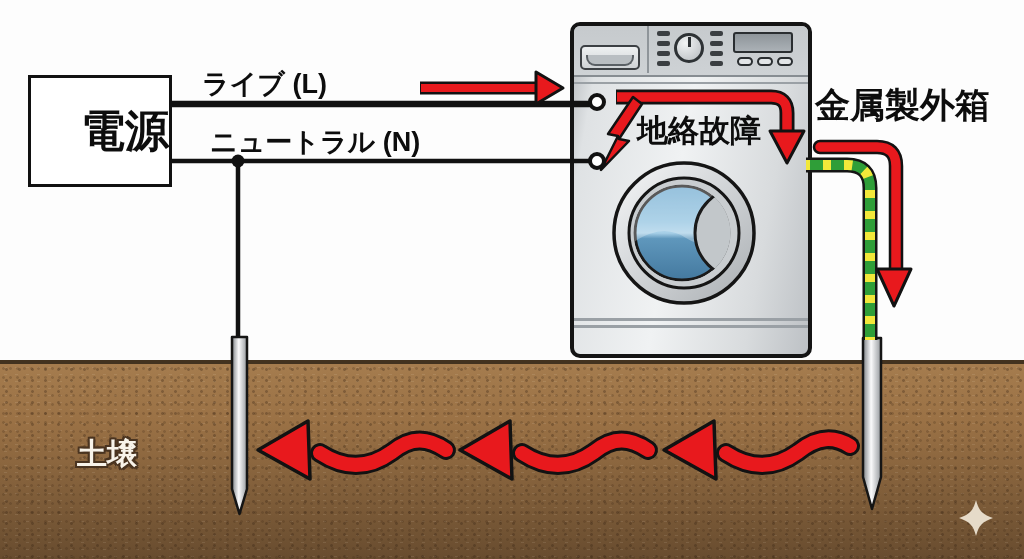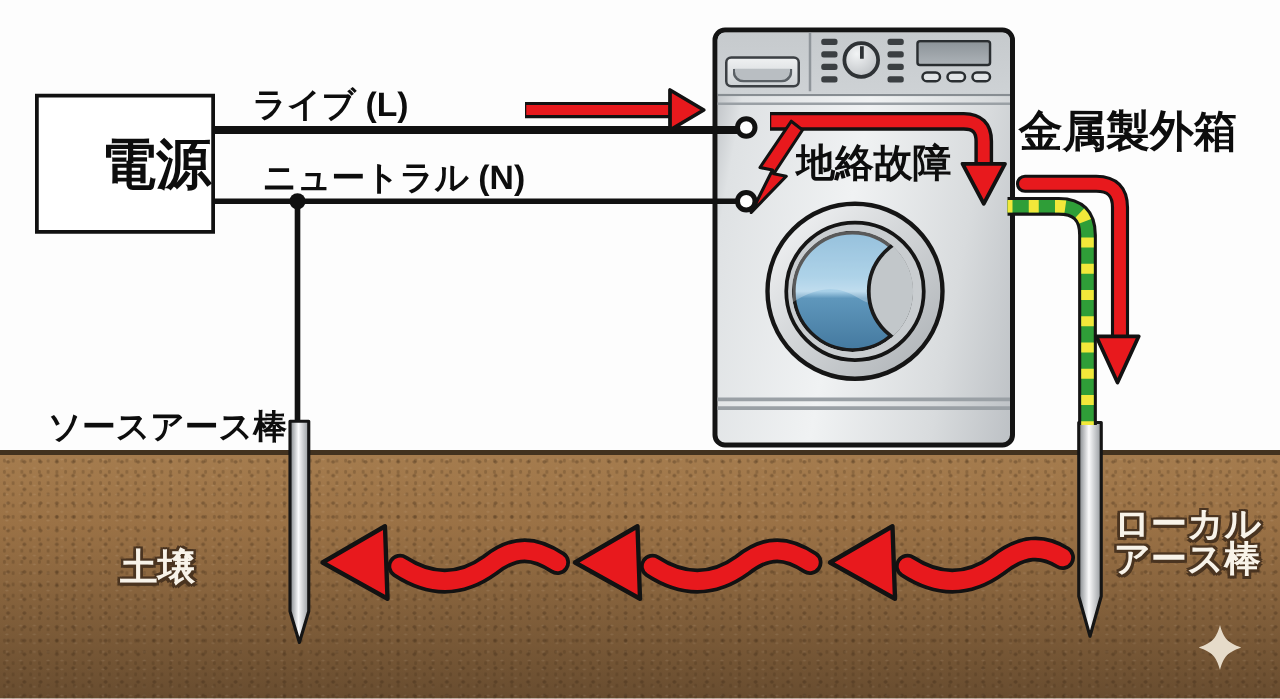--- a/index.html
+++ b/index.html
@@ -208,20 +208,15 @@
     <circle cx="597" cy="102" r="7" fill="#fff" stroke="#111" stroke-width="4"></circle>
     <circle cx="597" cy="161" r="7" fill="#fff" stroke="#111" stroke-width="4"></circle>
 
     <path d="M976,500 C979,511 982,514 993,518 C982,522 979,525 976,536 C973,525 970,522 959,518 C970,514 973,511 976,500 Z" fill="#e6dbc9"></path>
   </svg>
 
   <div class="lbl" style="left:202px;top:66px;font-size:27px;">ライブ (L)</div>
   <div class="lbl" style="left:198px;top:124px;font-size:27px;margin-left:12px;">ニュートラル (N)</div>
   <div class="lbl" style="left:637px;top:110px;font-size:31px;text-align:center;">地絡故障</div>
   <div class="lbl" style="left:815px;top:82px;font-size:35px;">金属製外箱</div>
-  <div class="lbl" style="left:38px;top:323px;font-size:27px;">ソースアース棒</div>
-  <div class="lbl wlbl" style="left:96px;top:434px;font-size:30px;">土壌</div>
-  <div class="lbl wlbl" style="left:891px;top:406px;font-size:29px;line-height:28px;">
-    <span style="display:block;">ローカル</span>
-    <span style="display:block;">アース棒</span>
-  </div>
+  <div class="lbl wlbl" style="left:77px;top:434px;font-size:30px;">土壌</div>
 
 </div>
 
 </body></html>

